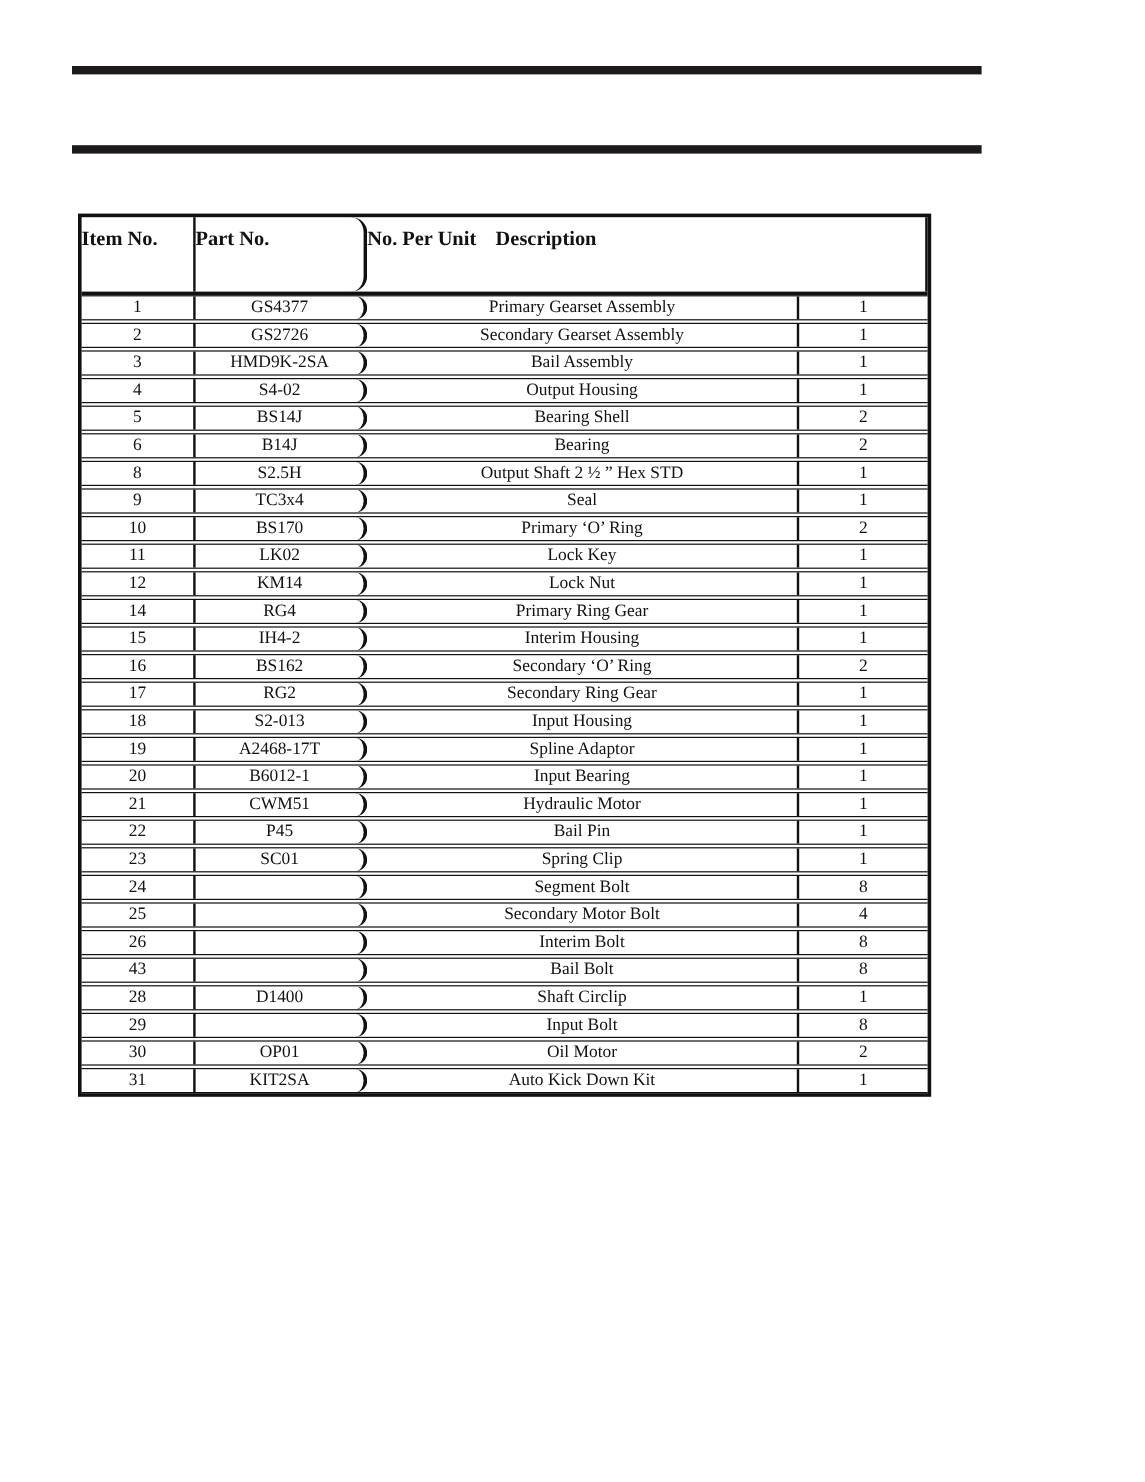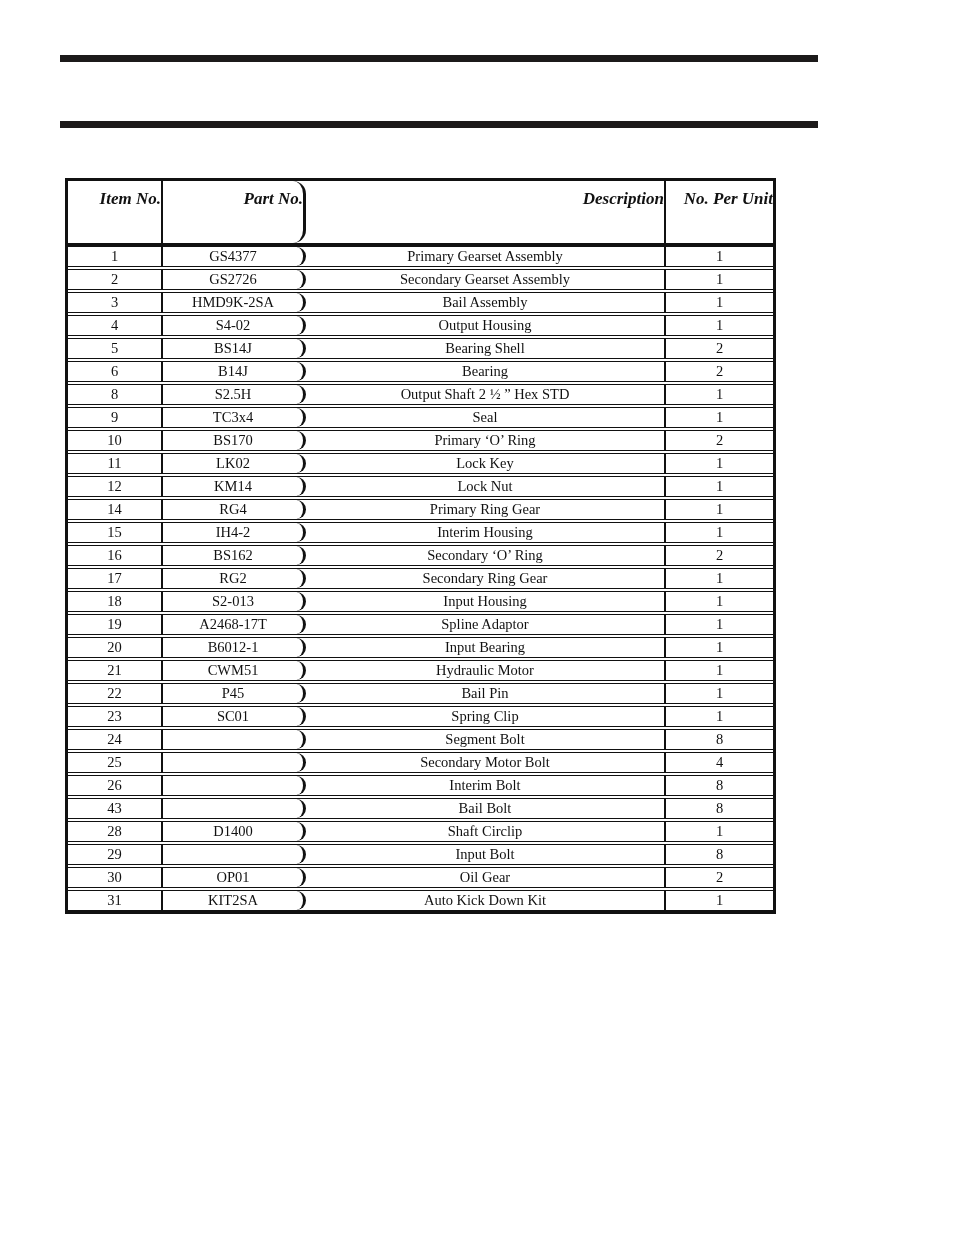--- a/index.html
+++ b/index.html
@@ -38,22 +38,21 @@
     display: flex;
     height: 62px;
     border-bottom: 3px solid #111111;
     font-weight: bold;
     font-size: 17px;
     line-height: 21px;
   }
   .th {
     box-sizing: border-box;
     padding-top: 7px;
-    text-align: right;
-    font-style: italic;
+    text-align: left;
   }
   .cell-item { width: 95px;  border-right: 2px solid #111111; }
   .cell-part { width: 143px; border-right: 3px solid #111111; border-radius: 13px; }
   .cell-desc { width: 360px; border-right: 2px solid #111111; }
   .cell-unit { flex: 1; }
 
   .tr {
     display: flex;
     height: 19px;
     border-top: 1px solid #111111;
@@ -75,22 +74,22 @@
 
 <div class="page">
 
   <div class="rule rule-top"></div>
   <div class="rule rule-second"></div>
 
   <div class="parts-table">
     <div class="thead">
       <div class="th cell-item">Item No.</div>
       <div class="th cell-part">Part No.</div>
+      <div class="th cell-unit">No. Per Unit</div>
       <div class="th cell-desc">Description</div>
-      <div class="th cell-unit">No. Per Unit</div>
     </div>
     <div class="tbody">
         <div class="tr">
           <div class="td cell-item">1</div>
           <div class="td cell-part">GS4377</div>
           <div class="td cell-desc">Primary Gearset Assembly</div>
           <div class="td cell-unit">1</div>
         </div>
         <div class="tr">
           <div class="td cell-item">2</div>
@@ -244,21 +243,21 @@
         </div>
         <div class="tr">
           <div class="td cell-item">29</div>
           <div class="td cell-part"></div>
           <div class="td cell-desc">Input Bolt</div>
           <div class="td cell-unit">8</div>
         </div>
         <div class="tr">
           <div class="td cell-item">30</div>
           <div class="td cell-part">OP01</div>
-          <div class="td cell-desc">Oil Gear</div>
+          <div class="td cell-desc">Oil Motor</div>
           <div class="td cell-unit">2</div>
         </div>
         <div class="tr">
           <div class="td cell-item">31</div>
           <div class="td cell-part">KIT2SA</div>
           <div class="td cell-desc">Auto Kick Down Kit</div>
           <div class="td cell-unit">1</div>
         </div>
       </div>
   </div>

